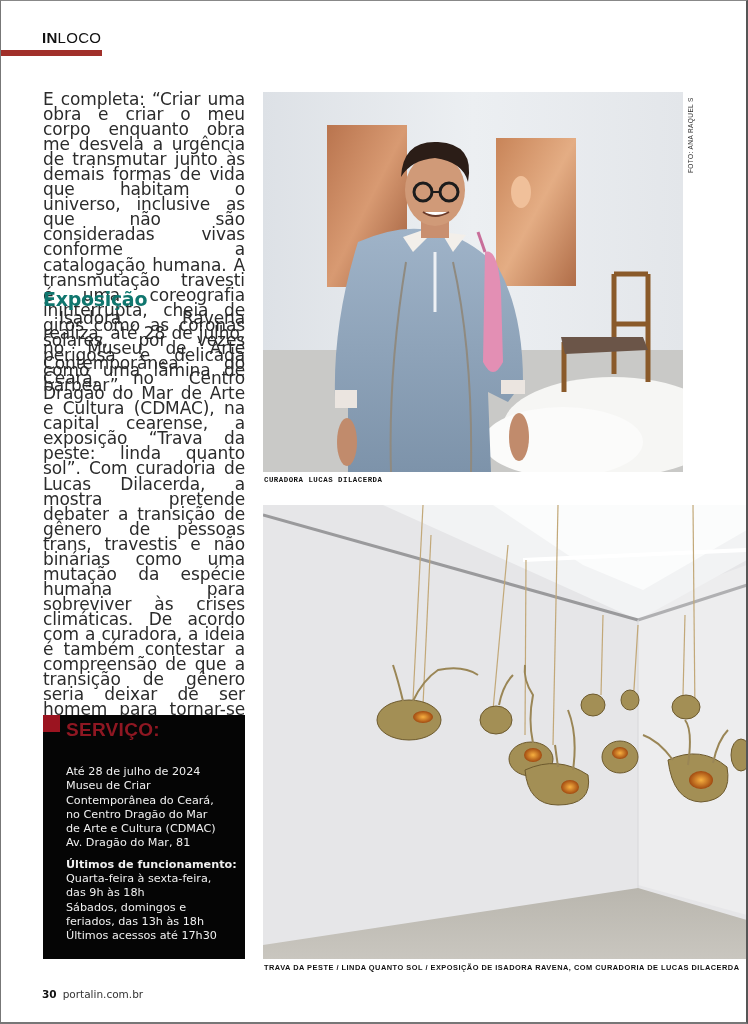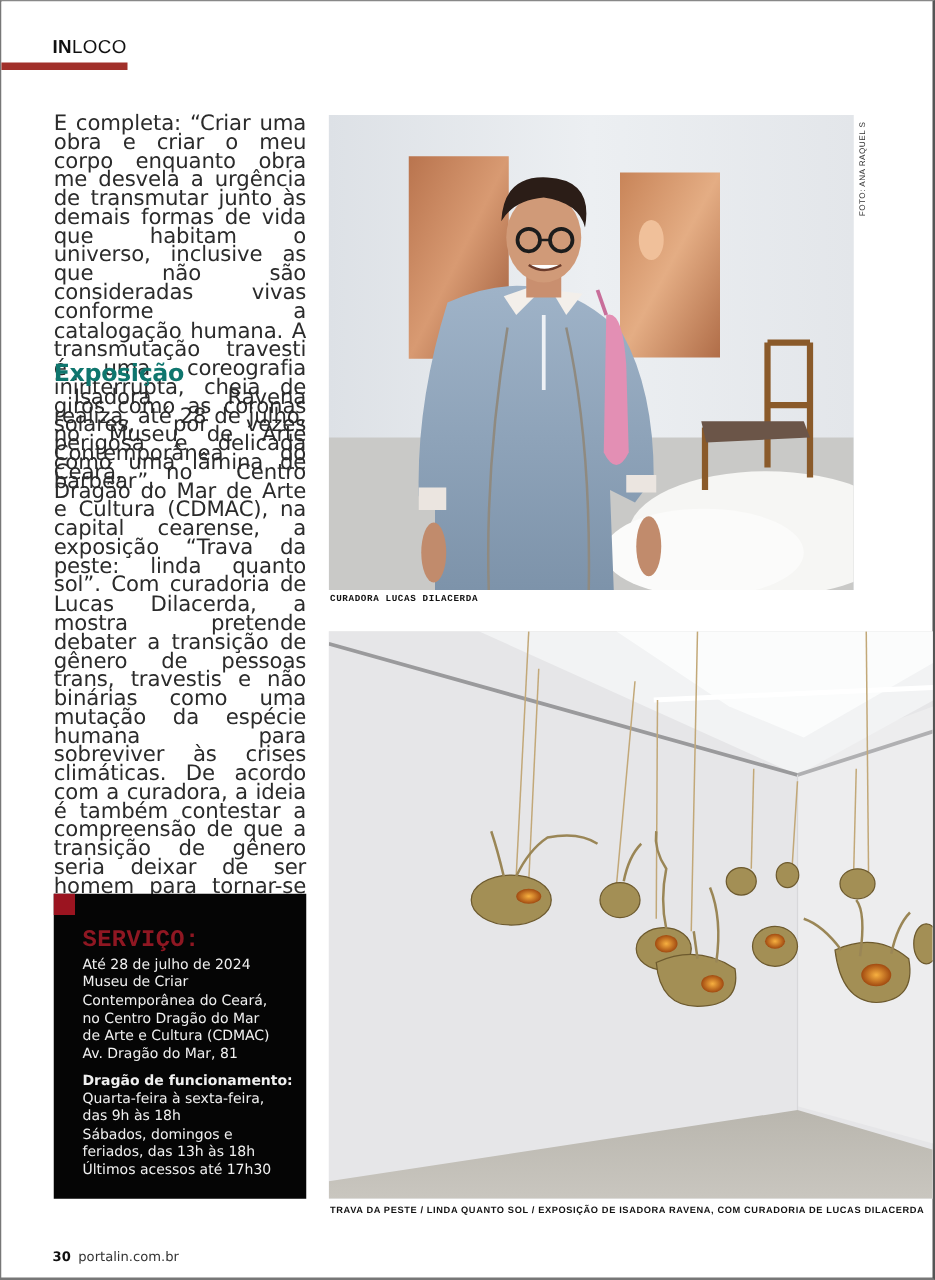--- a/index.html
+++ b/index.html
@@ -42,22 +42,22 @@
     .p2 { top: 310px; }
     .p2 p { text-indent: 16px; }
     .servico {
       position: absolute; left: 42px; top: 714px; width: 202px; height: 244px;
       background: #050505; color: #f2f2f2;
     }
     .servico .corner {
       position: absolute; left: 0; top: 0; width: 17px; height: 17px; background: #9b1420;
     }
     .servico .title {
-      position: absolute; left: 23px; top: 26px;
-      font-family: Liberation Mono, monospace; font-weight: 700;
+      position: absolute; left: 23px; top: 4px;
+      font-family: Liberation Sans, sans-serif; font-weight: 700;
       font-size: 19px; color: #8f1722; letter-spacing: 0.3px;
     }
     .servico .body {
       position: absolute; left: 23px; top: 50px; width: 175px;
       font-size: 11.2px; line-height: 14.3px; color: #f0f0f0;
     }
     .servico .body .gap { height: 7px; }
     .servico .body b { font-weight: 700; }
     .photo {
       position: absolute; overflow: hidden;
@@ -72,21 +72,21 @@
     .cap1 { left: 263px; top: 475px; font-family: Liberation Mono, monospace; }
     .cap2 { left: 263px; top: 962px; text-align: right; }
     .credit {
       position: absolute; left: 686px; top: 172px;
       transform-origin: left top; transform: rotate(-90deg);
       font-family: "Liberation Sans", sans-serif; font-size: 6.5px;
       color: #333; letter-spacing: 0.4px; white-space: nowrap;
     }
     .footer {
       position: absolute; left: 41px; top: 987px;
-      font-size: 10.5px; color: #333; margin-top: 12px;
+      font-size: 10.5px; color: #333;
     }
     .footer .pg { font-weight: 700; color: #111; margin-right: 6px; }
   </style>
 </head>
 <body>
 
 <div class="section-tag"><b>IN</b><span class="light">LOCO</span></div>
 <div class="section-bar"></div>
 
 <div class="col p1">
@@ -103,21 +103,21 @@
   <div class="corner"></div>
   <div class="title">SERVIÇO:</div>
   <div class="body">
     <div>Até 28 de julho de 2024</div>
     <div>Museu de Criar</div>
     <div>Contemporânea do Ceará,</div>
     <div>no Centro Dragão do Mar</div>
     <div>de Arte e Cultura (CDMAC)</div>
     <div>Av. Dragão do Mar, 81</div>
     <div class="gap"></div>
-    <div><b>Dragão de funcionamento:</b></div>
+    <div><b>Últimos de funcionamento:</b></div>
     <div>Quarta-feira à sexta-feira,</div>
     <div>das 9h às 18h</div>
     <div>Sábados, domingos e</div>
     <div>feriados, das 13h às 18h</div>
     <div>Últimos acessos até 17h30</div>
   </div>
 </div>
 
 <div class="photo photo1">
   <svg width="420" height="380" viewBox="0 0 420 380">

